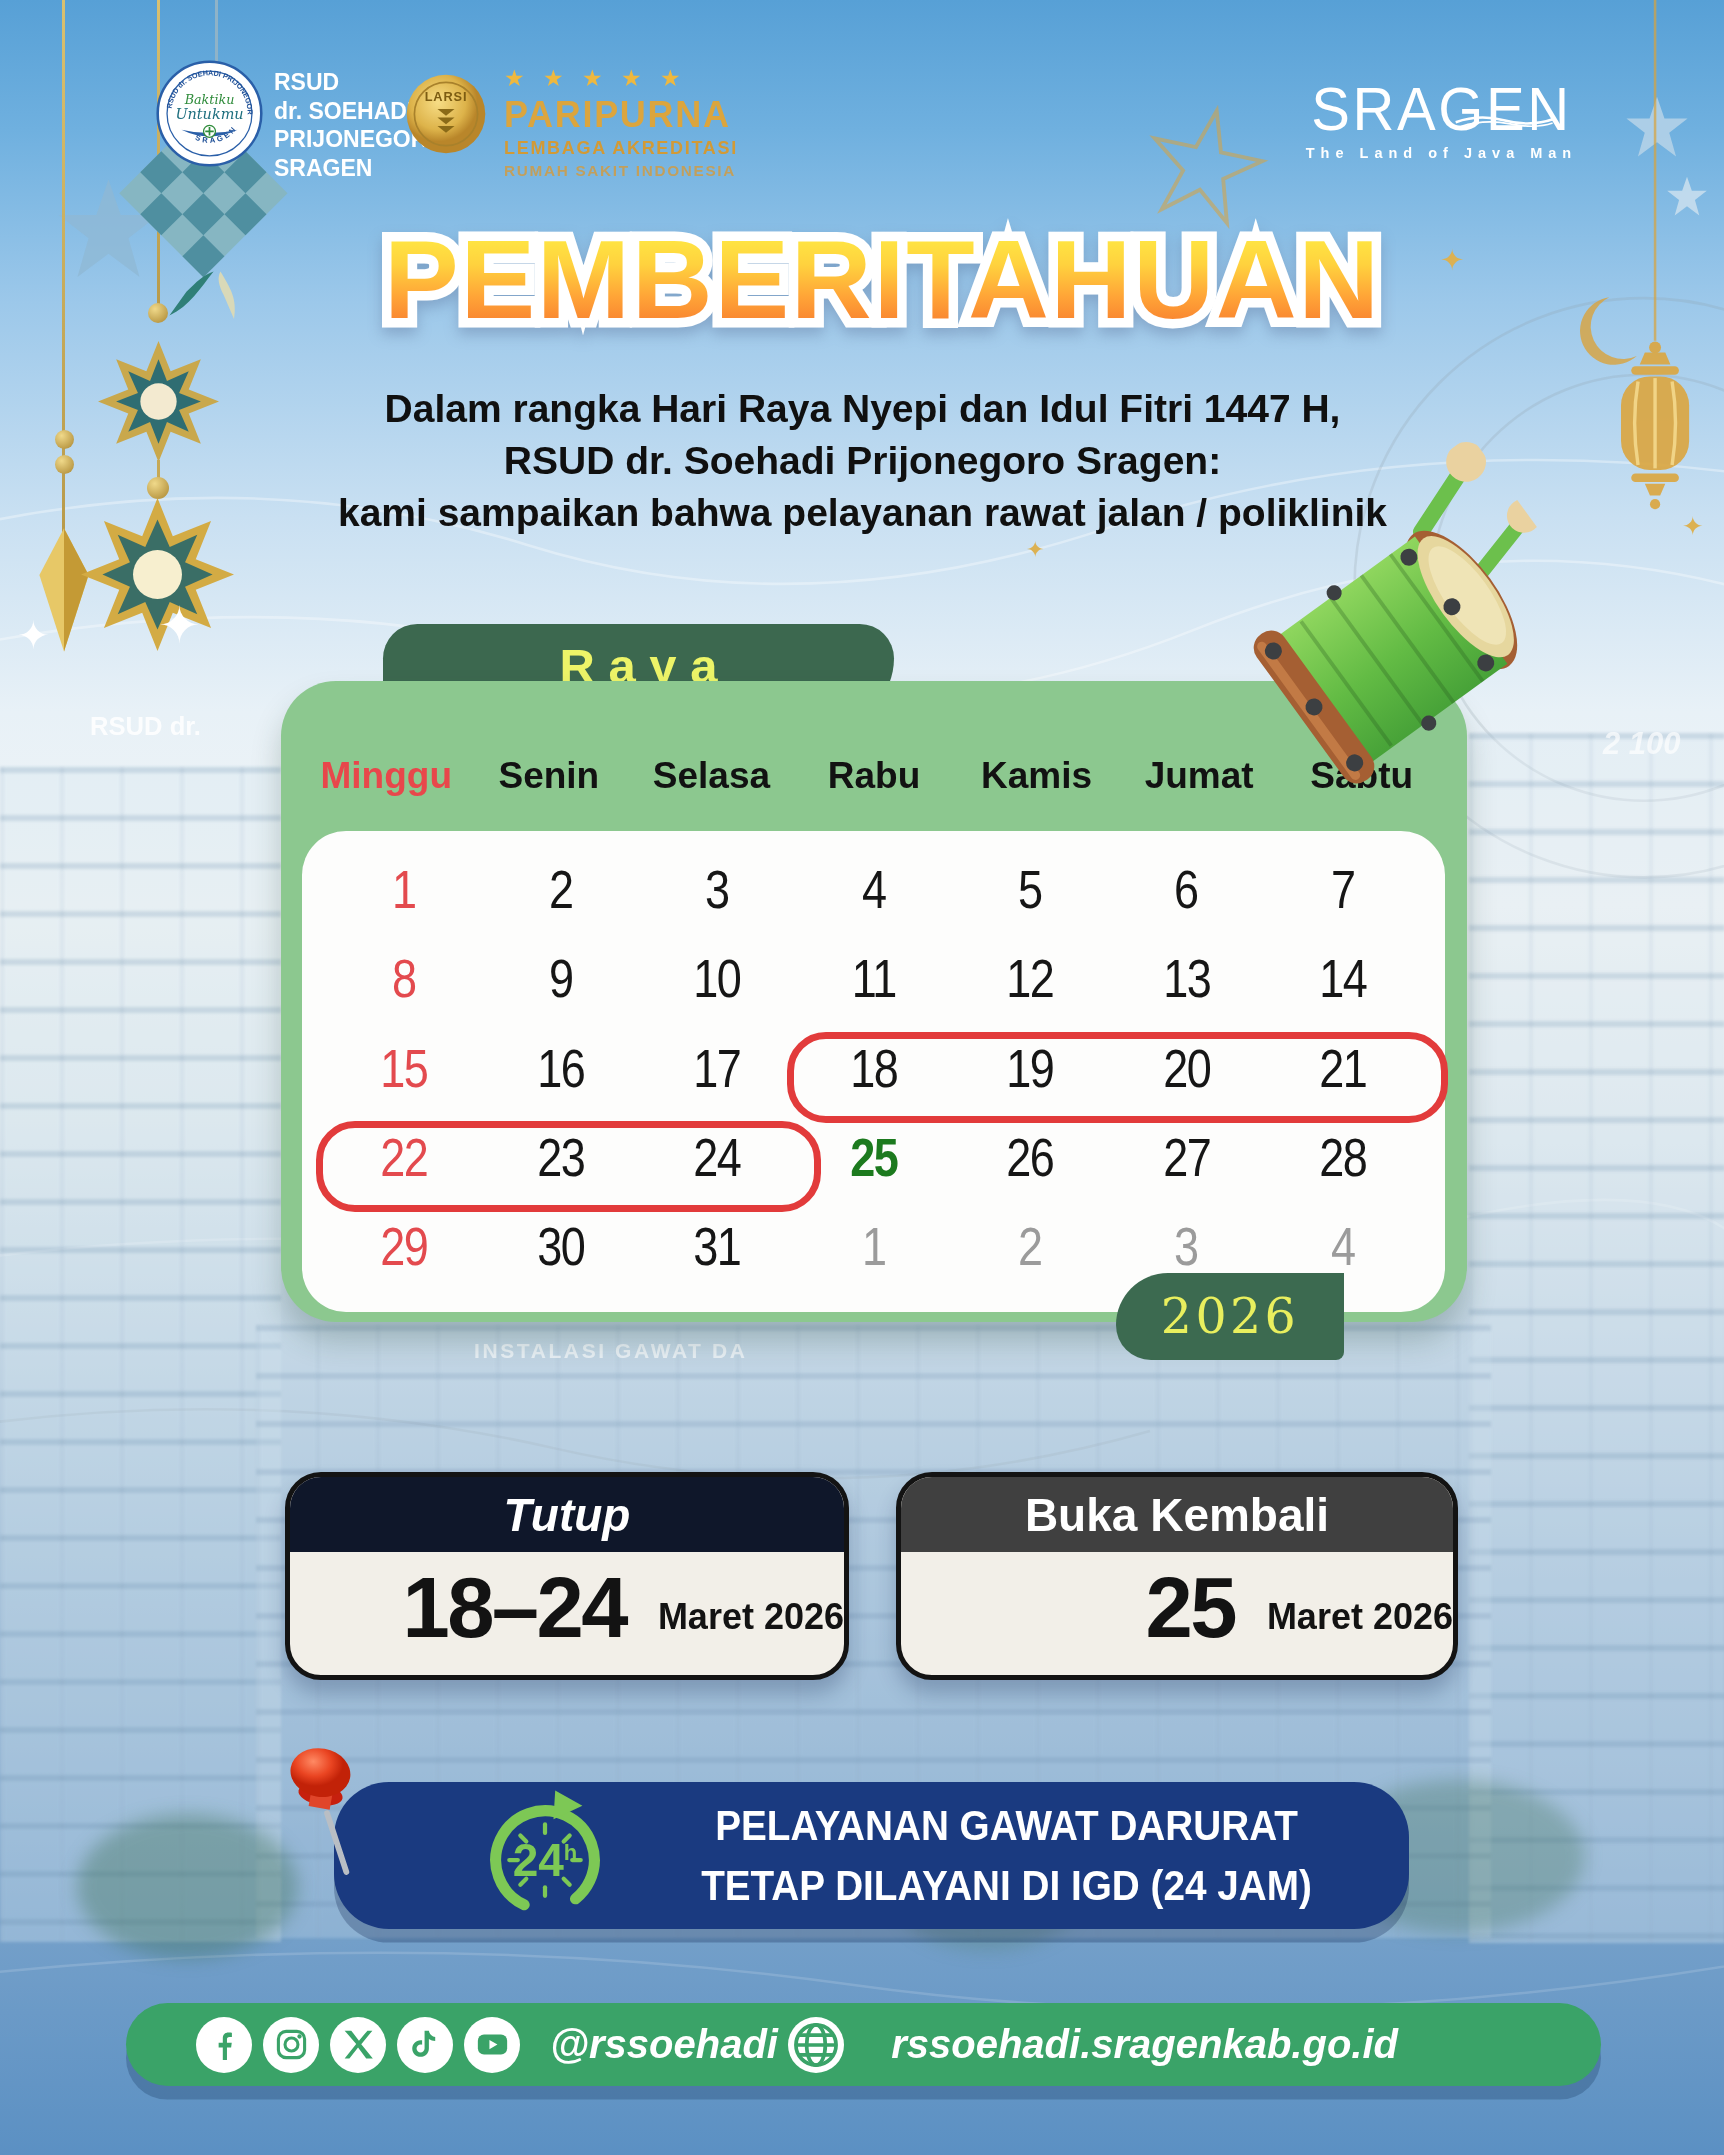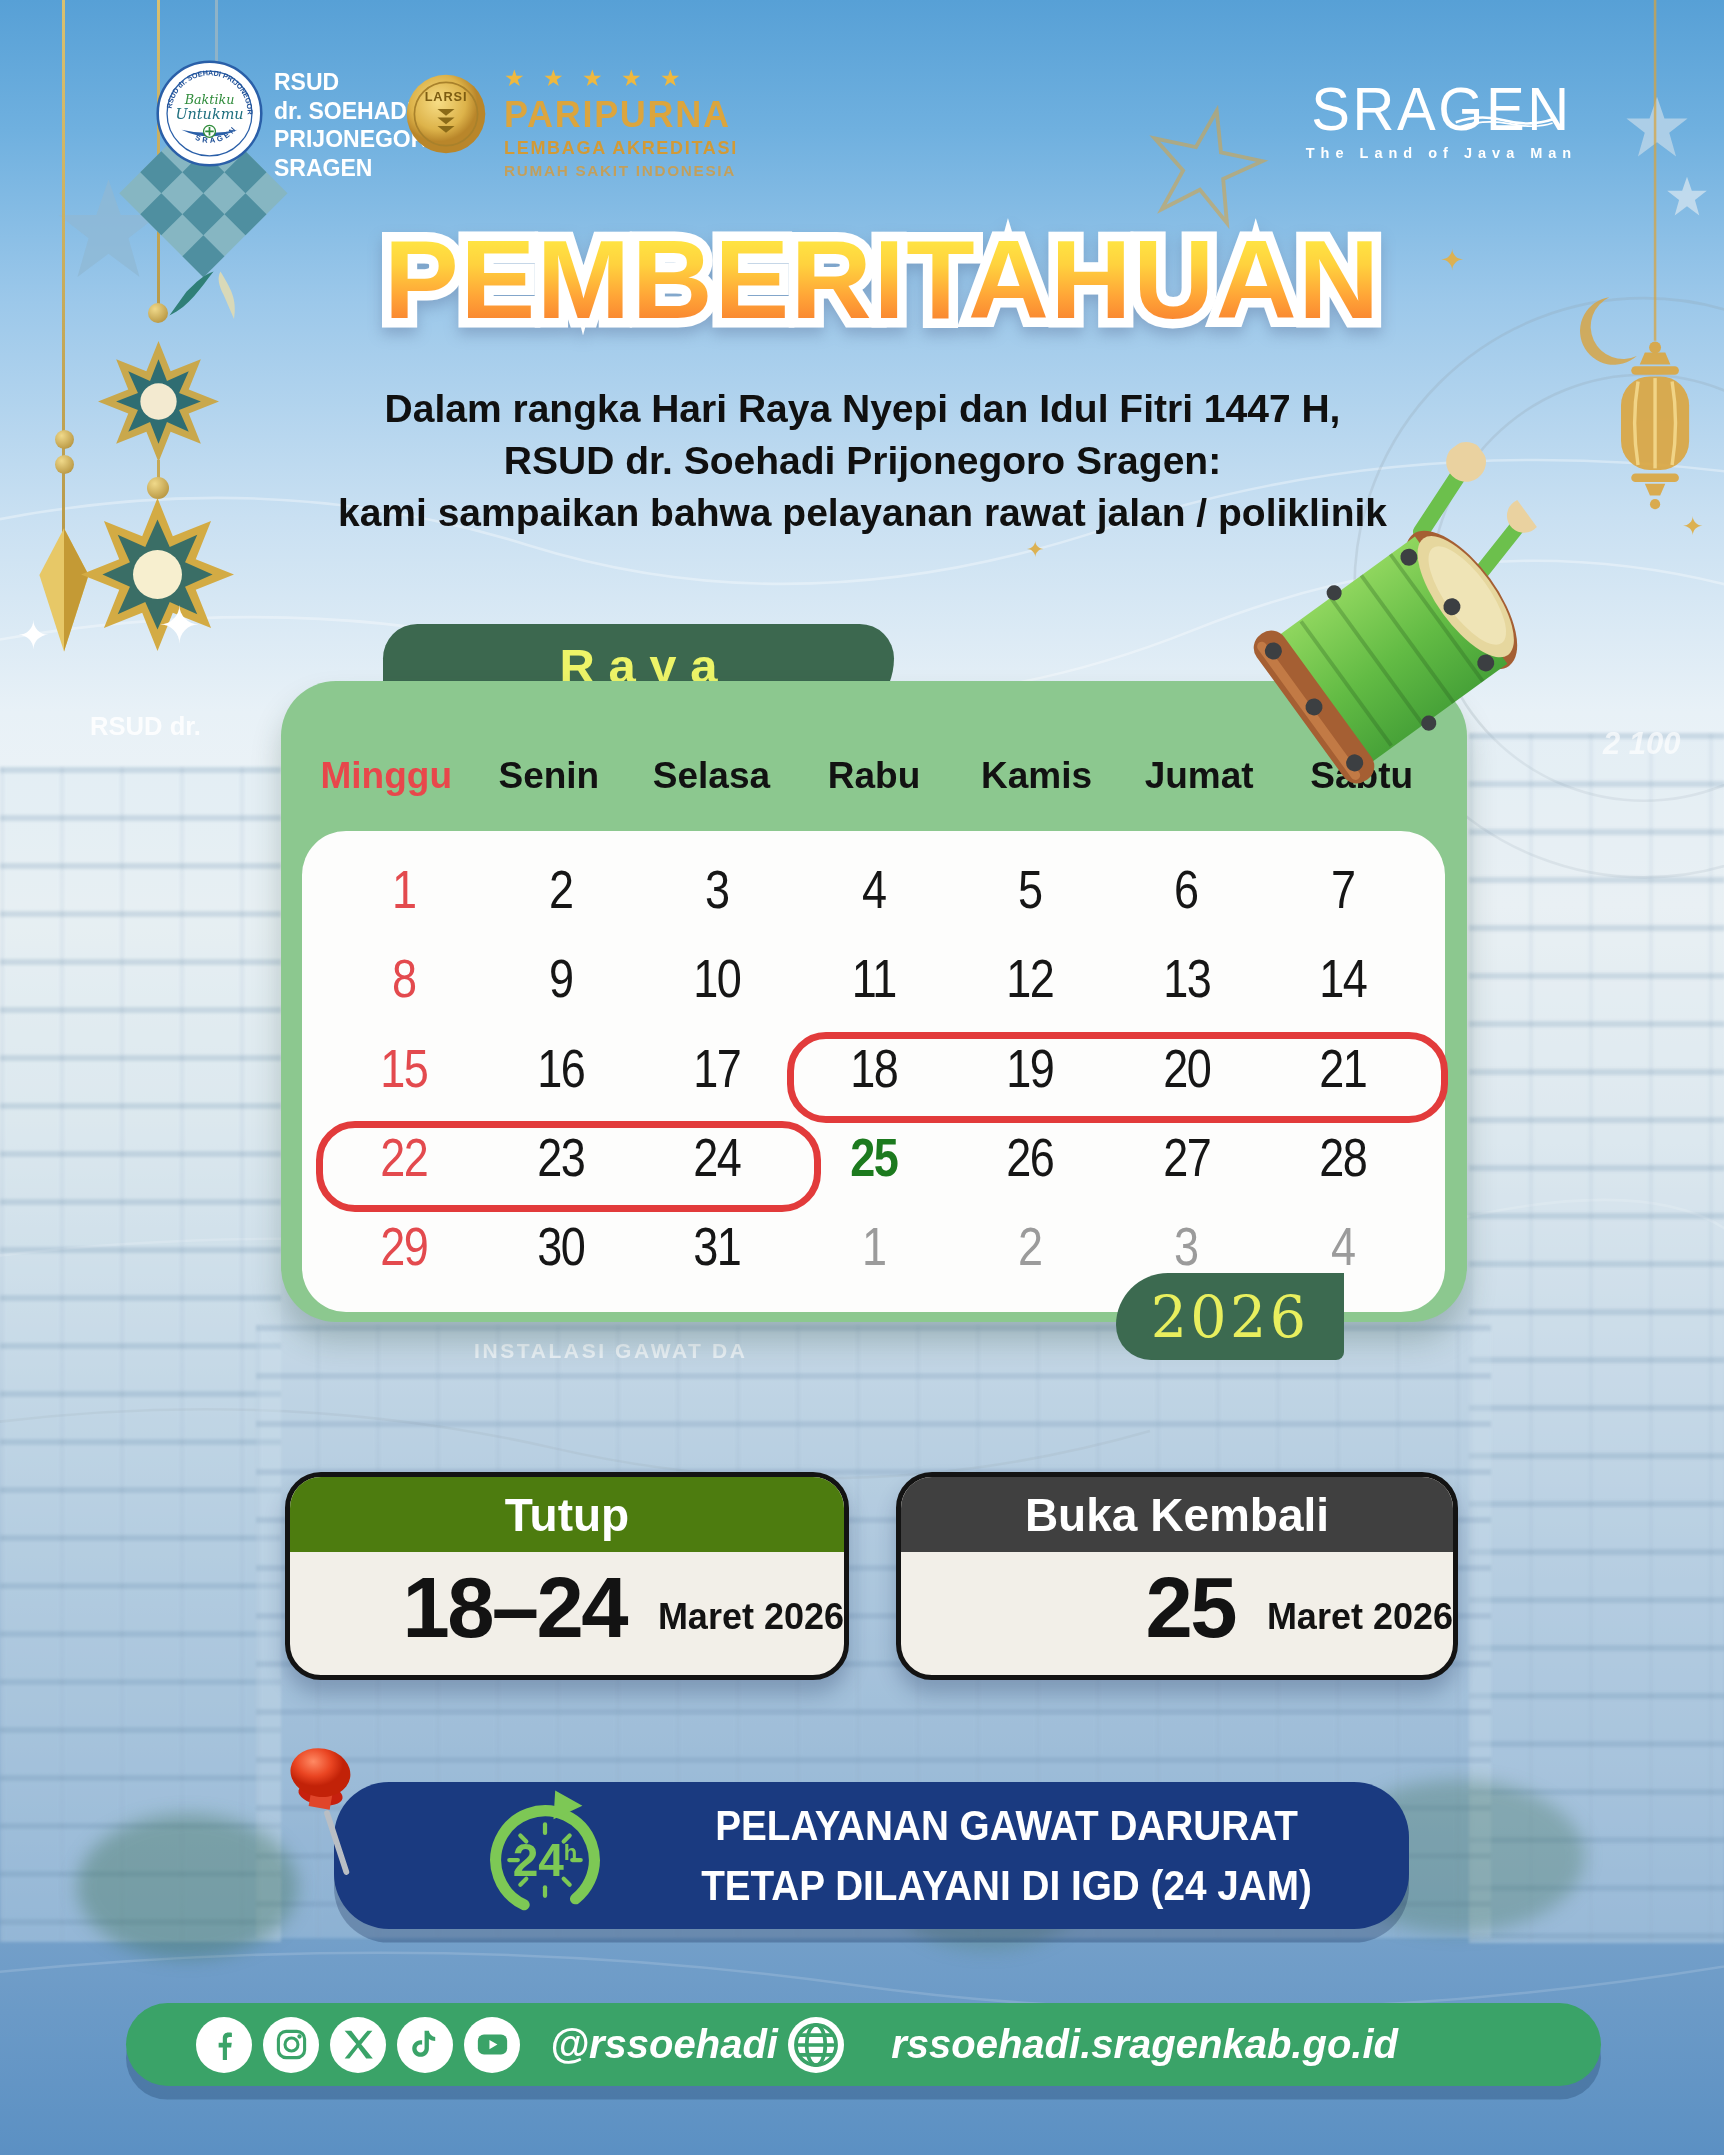--- a/index.html
+++ b/index.html
@@ -63,32 +63,32 @@
   .cell{font-size:53px;font-weight:500;color:#161616;transform:scaleX(.85);letter-spacing:-1.7px;}
   .cell.sun{color:#e34a4e;}
   .cell.next{color:#9b9b9b;}
   .cell.reopen{color:#1c7a1e;font-weight:700;}
   .rcircle{position:absolute;border:7.7px solid #e23b3b;border-radius:39px;height:77px;z-index:5;}
   .circle-a{left:calc(3*100%/7 - 8.5px);top:187px;width:calc(4*100%/7 + 22px);}
   .circle-b{left:-10.2px;top:276px;width:calc(3*100%/7 + 22px);}
   .year-badge{position:absolute;left:1116px;top:1273px;width:228px;height:87px;
     background:#3c6a50;border-radius:55px 0 8.5px 37px;z-index:6;
     display:flex;align-items:center;justify-content:center;}
-  .year-badge span{font-family:"DejaVu Serif",serif;color:#e9ef5e;font-size:57px;letter-spacing:3.4px;}
+  .year-badge span{font-family:"DejaVu Serif",serif;color:#e9ef5e;font-size:49px;letter-spacing:3.4px;}
 
   
   .card{position:absolute;top:1472px;height:198px;background:#f2efe8;border:5.1px solid #131313;
     border-radius:36px;overflow:hidden;z-index:6;box-shadow:0 13.6px 20.4px rgba(30,50,90,.28);}
   .card-header{height:75px;display:flex;align-items:center;justify-content:center;
     color:#fff;font-size:46px;font-weight:700;}
   .card-body{height:112px;display:flex;align-items:center;justify-content:flex-end;gap:32px;color:#131313;}
   .card-dates{font-size:85px;font-weight:700;letter-spacing:-2.6px;}
   .card-period{font-size:36px;font-weight:600;margin-top:17px;}
   #card-closed{left:285px;width:554px;}
-  #card-closed .card-header{background:#4d7c0f;}
+  #card-closed .card-header{background:#0f172a;font-style:italic;}
   #card-reopen{left:896px;width:552px;}
   #card-reopen .card-header{background:#404040;}
 
   
   .igd{position:absolute;left:334px;top:1782px;width:1075px;height:147px;background:#1a3a80;
     border-radius:55px;z-index:6;box-shadow:0 13.6px 0 rgba(15,35,80,.28);}
   .clock{position:absolute;left:143px;top:5.1px;width:136px;height:136px;}
   .clock-num{position:absolute;left:0;top:46px;width:136px;text-align:center;
     color:#7dc855;font-size:46px;font-weight:700;}
   .clock-num sup{font-size:22px;}

